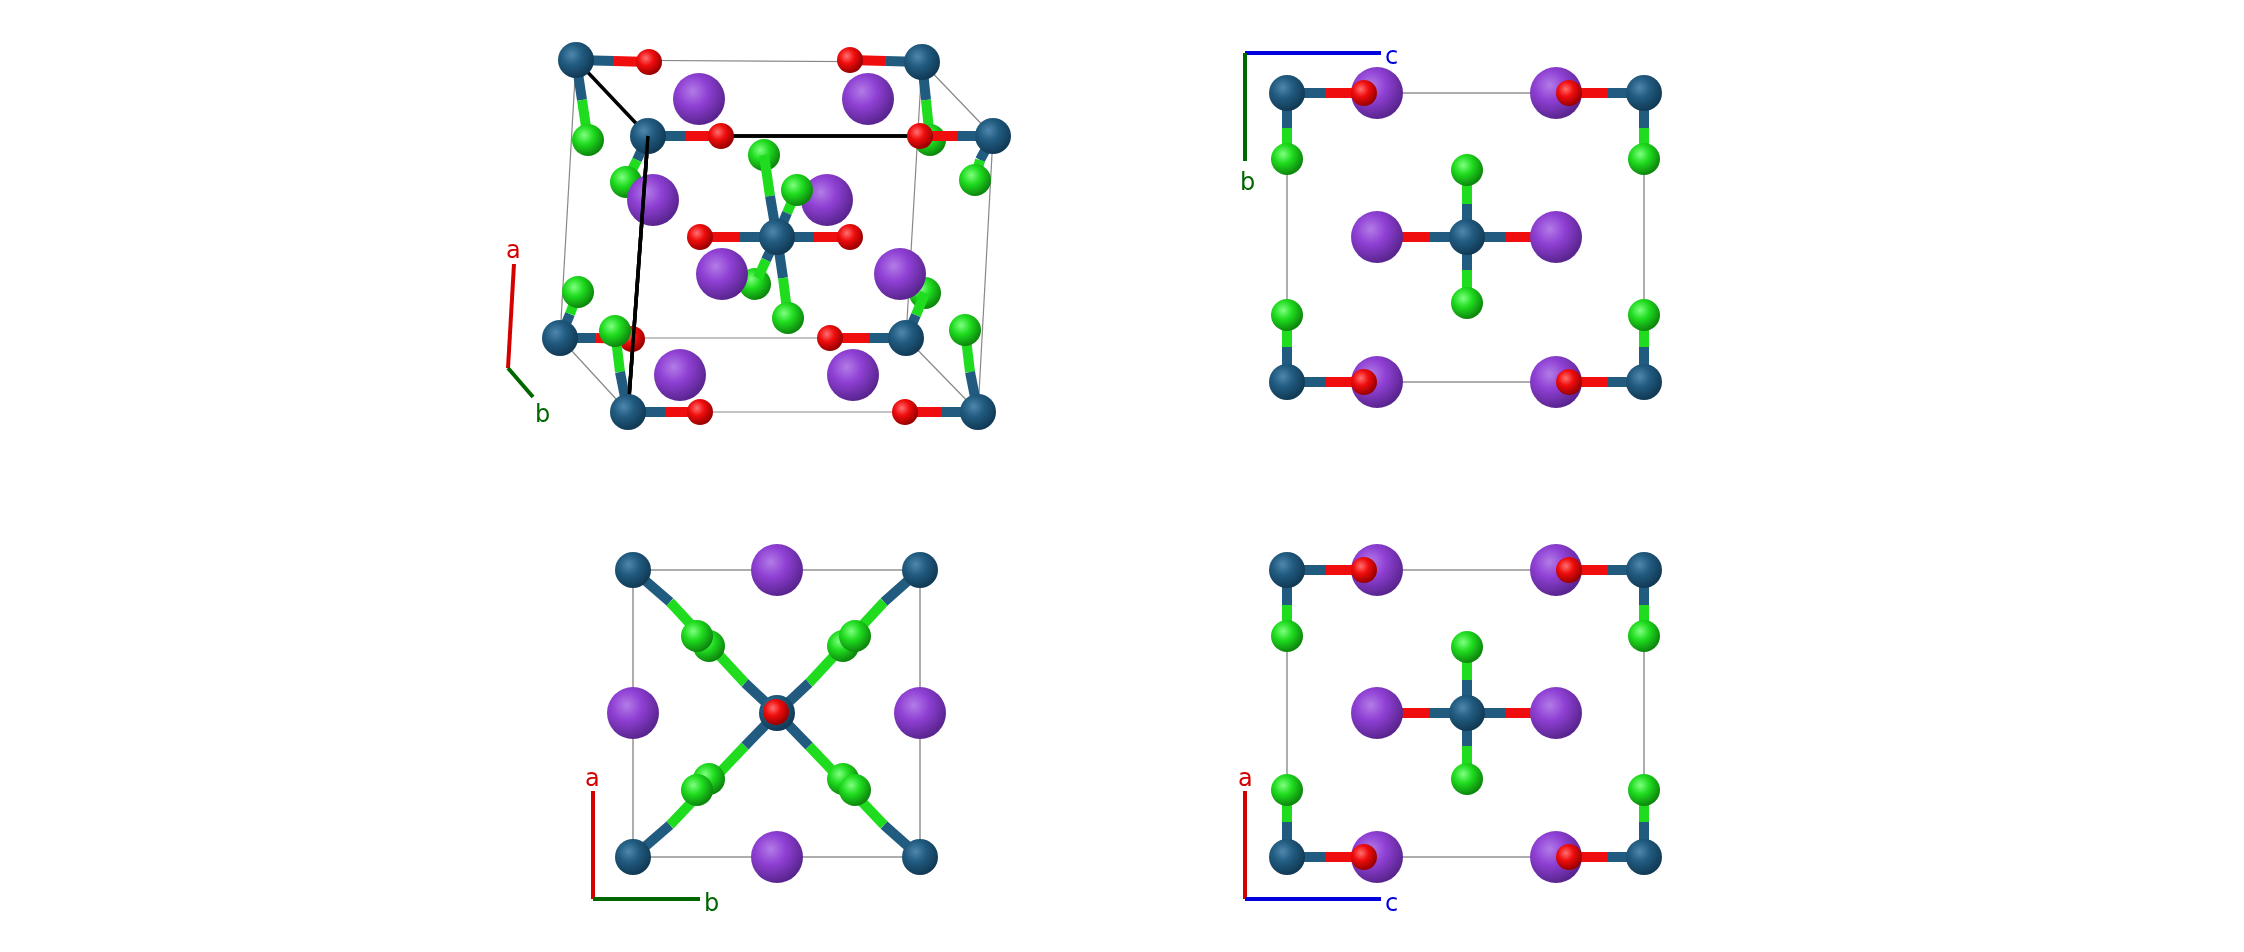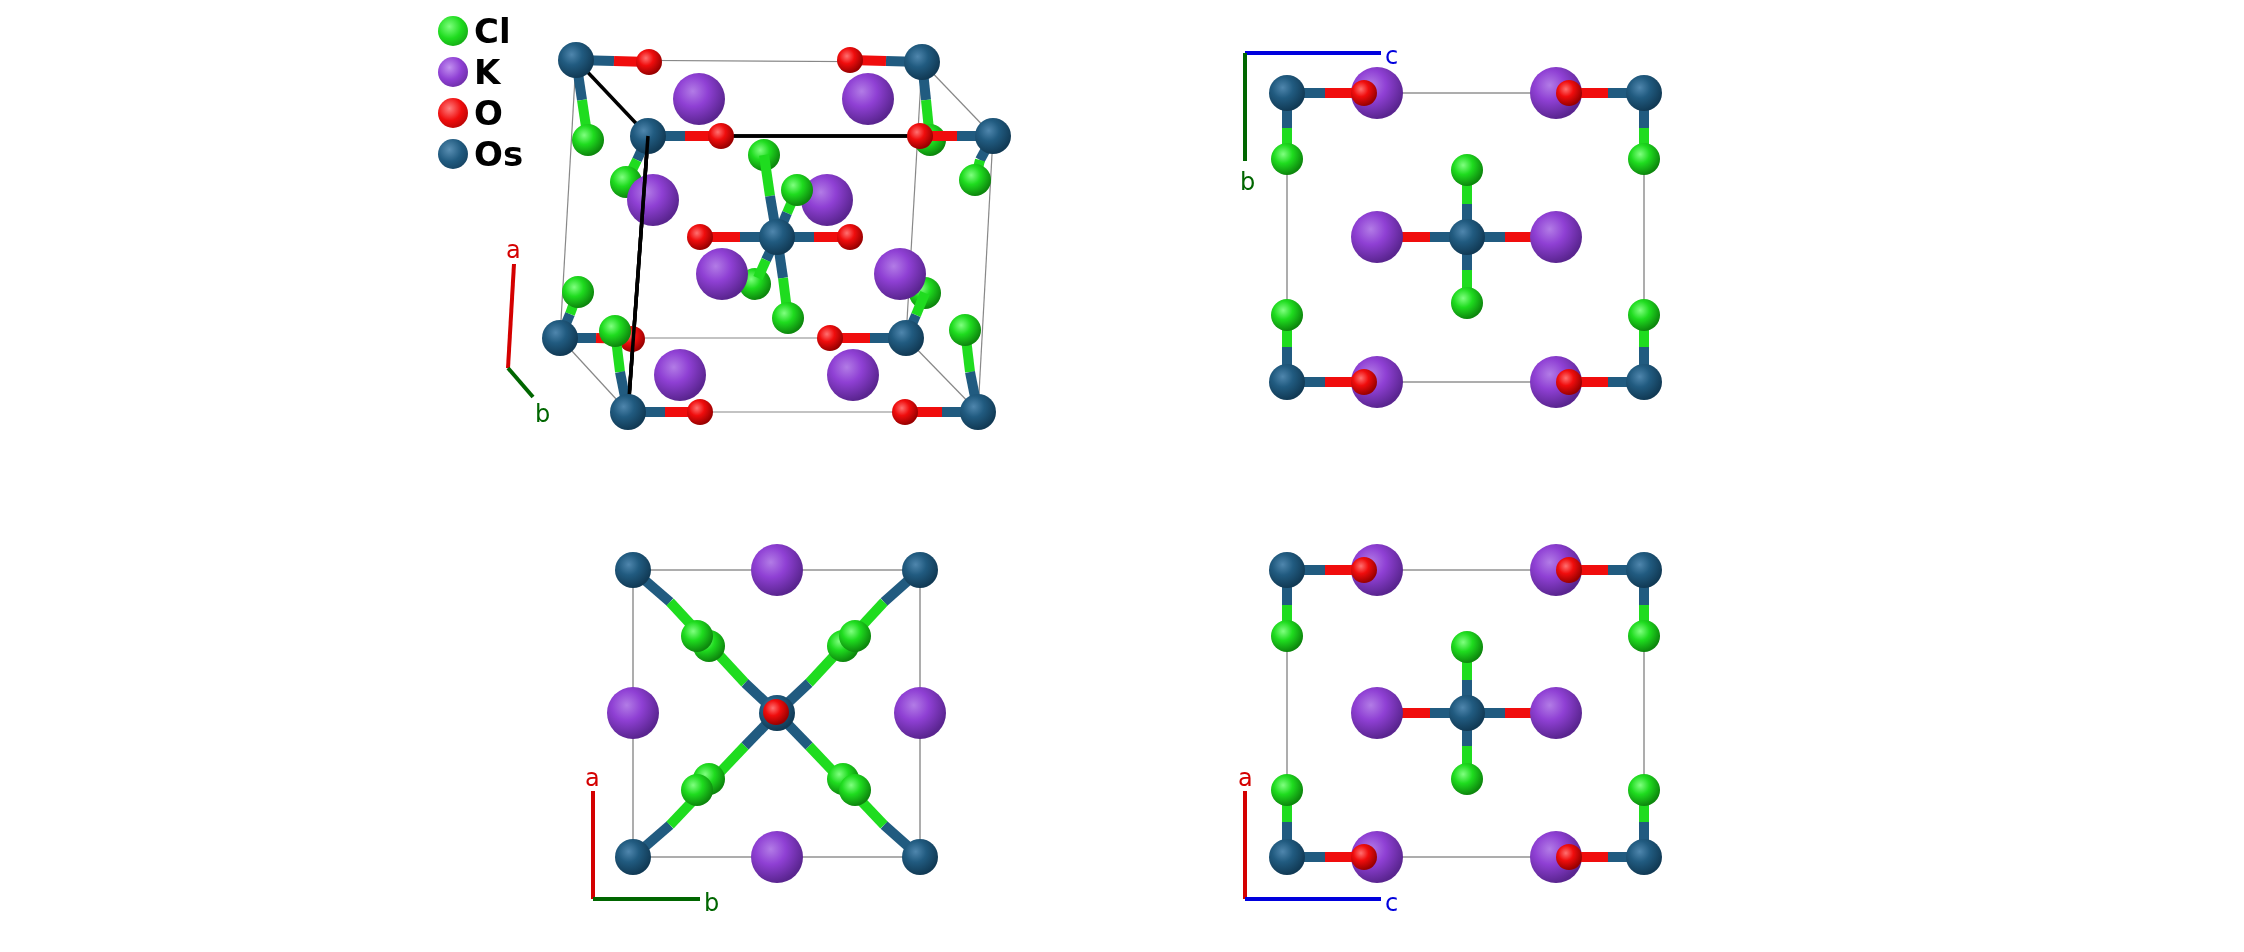--- a/index.html
+++ b/index.html
@@ -9,38 +9,20 @@
   .legend-item { display:flex; align-items:center; height:41px; }
   .legend-ball { width:30px; height:30px; border-radius:50%; margin-right:6px; }
   .legend-label { font-weight:bold; font-size:34px; color:#000; line-height:1; }
   .axis-label { font-family:"DejaVu Sans", sans-serif; font-size:24px; }
 </style>
 </head>
 <body>
 
 <div id="stage">
 
-  <div class="legend">
-    <div class="legend-item">
-      <div class="legend-ball" style="background:radial-gradient(circle at 38% 35%, #7dff7d 0%, #1fdc1f 45%, #0f8a0f 100%);"></div>
-      <span class="legend-label">Cl</span>
-    </div>
-    <div class="legend-item">
-      <div class="legend-ball" style="background:radial-gradient(circle at 38% 35%, #c291f0 0%, #8f40d4 45%, #57238a 100%);"></div>
-      <span class="legend-label">K</span>
-    </div>
-    <div class="legend-item">
-      <div class="legend-ball" style="background:radial-gradient(circle at 38% 35%, #ff8080 0%, #f00d0d 45%, #950000 100%);"></div>
-      <span class="legend-label">O</span>
-    </div>
-    <div class="legend-item">
-      <div class="legend-ball" style="background:radial-gradient(circle at 38% 35%, #5a8fb3 0%, #215b80 45%, #0f3550 100%);"></div>
-      <span class="legend-label">Os</span>
-    </div>
-  </div>
 
   <svg width="2244" height="952" viewBox="0 0 2244 952" style="position:absolute;left:0;top:0;">
     <defs>
       <radialGradient id="gCl" cx="38%" cy="35%" r="65%">
         <stop offset="0%" stop-color="#80ff80"></stop>
           <stop offset="45%" stop-color="#1fdc1f"></stop>
           <stop offset="100%" stop-color="#0d870d"></stop>
       </radialGradient>
       <radialGradient id="gK" cx="38%" cy="35%" r="65%">
         <stop offset="0%" stop-color="#b27ce6"></stop>

